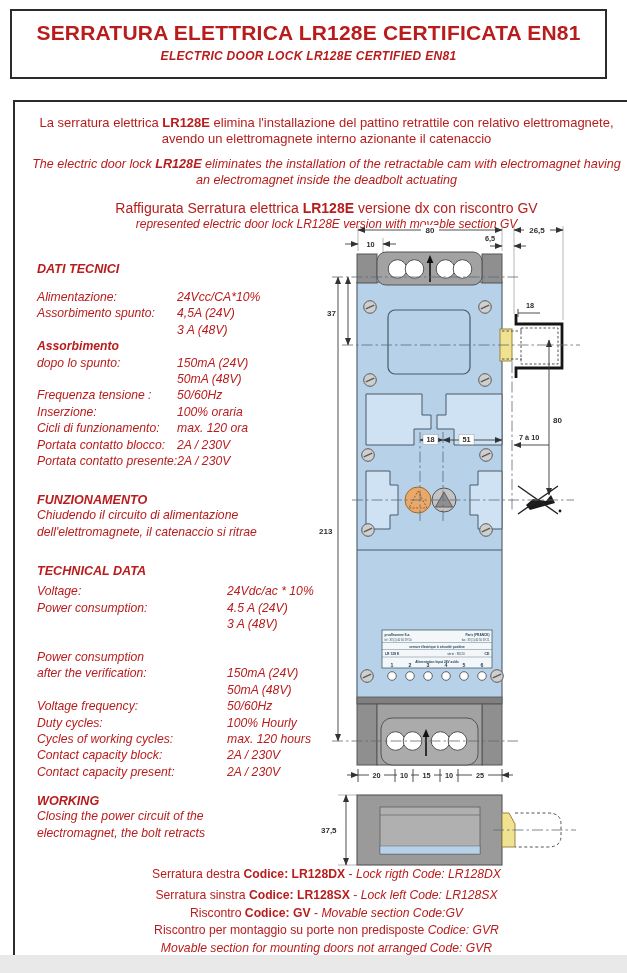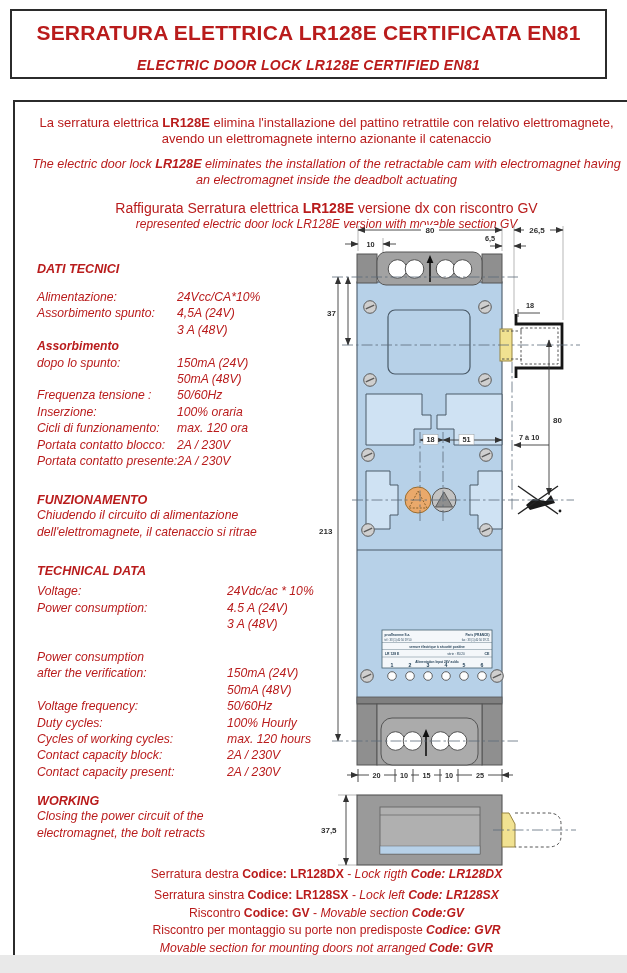--- a/index.html
+++ b/index.html
@@ -1,21 +1,21 @@
 <!DOCTYPE html>
 <html><head>
 <meta charset="utf-8">
 <style>
   html,body{margin:0;padding:0;background:#e9e9e9;}
   .page{position:relative;width:627px;height:955px;background:#ffffff;margin:0 auto;
         font-family:"Liberation Sans",sans-serif;color:#b91c1c;outline:1px solid #c8c8c8;overflow:hidden;}
   .header-box{position:absolute;left:10px;top:9px;width:593px;height:66px;border:2px solid #2b2b2b;
         background:#fff;text-align:center;}
   .title-it{font-size:21px;font-weight:bold;margin-top:10px;letter-spacing:.2px;}
-  .title-en{font-size:14px;font-weight:bold;font-style:italic;margin-top:12px;letter-spacing:.3px;}
+  .title-en{font-size:12px;font-weight:bold;font-style:italic;margin-top:4px;letter-spacing:.3px;}
   .main-box{position:absolute;left:13px;top:100px;width:597px;height:861px;border:2px solid #2b2b2b;background:#fff;padding-left:26px;}
   .intro{position:absolute;left:0;top:13px;width:100%;text-align:center;}
   .intro p{margin:0;white-space:pre-wrap;}
   .p1{font-size:13px;line-height:16px;margin-bottom:9px !important;padding:0 24px;}
   .p2{font-size:12.6px;line-height:16px;font-style:italic;margin-bottom:13px !important;padding:0 16px;}
   .p3{font-size:14px;line-height:15.5px;}
   .p4{font-size:12px;line-height:15.5px;font-style:italic;}
   .specs{position:absolute;left:22px;top:160px;width:288px;font-style:italic;font-size:12.2px;}
   .spec-heading{font-weight:bold;font-size:12.6px;margin:0 0 13px 0;}
   .mt-funz{margin-top:24px;margin-bottom:0;}
@@ -26,21 +26,21 @@
   .it .lbl{min-width:140px;}
   .en .lbl{min-width:190px;}
   .specrow .val{white-space:nowrap;}
   .specline{line-height:16.4px;}
   .seg-bold{font-weight:bold;}
   .footer{position:absolute;left:0;top:764px;width:100%;text-align:center;font-size:12.2px;line-height:17.4px;}
   .fline{white-space:pre-wrap;}
   .fline.first{margin-bottom:4px;}
   .seg-b{font-weight:bold;}
   .seg-i{font-style:italic;}
-  .seg-bi{font-weight:bold;font-style:italic;margin-top:20px;}
+  .seg-bi{font-weight:normal;font-style:italic;margin-top:20px;}
   .drawing{position:absolute;left:303px;top:122px;}
   .drawing text{font-family:"Liberation Sans",sans-serif;}
   .dim{font-size:8px;font-weight:bold;fill:#2e2e2e;}
   .dimS{font-size:7.3px;font-weight:bold;fill:#2e2e2e;}
   .dimline{stroke:#3a3a3a;stroke-width:.9;fill:none;}
   .ext{stroke:#9a9a9a;stroke-width:.7;}
   .cl{stroke:#5a6b7a;stroke-width:.8;stroke-dasharray:11 3 2.5 3;fill:none;}
   .ol{stroke:#4a5a68;stroke-width:1.1;}
   .np{fill:#1d3b52;}
 </style>

